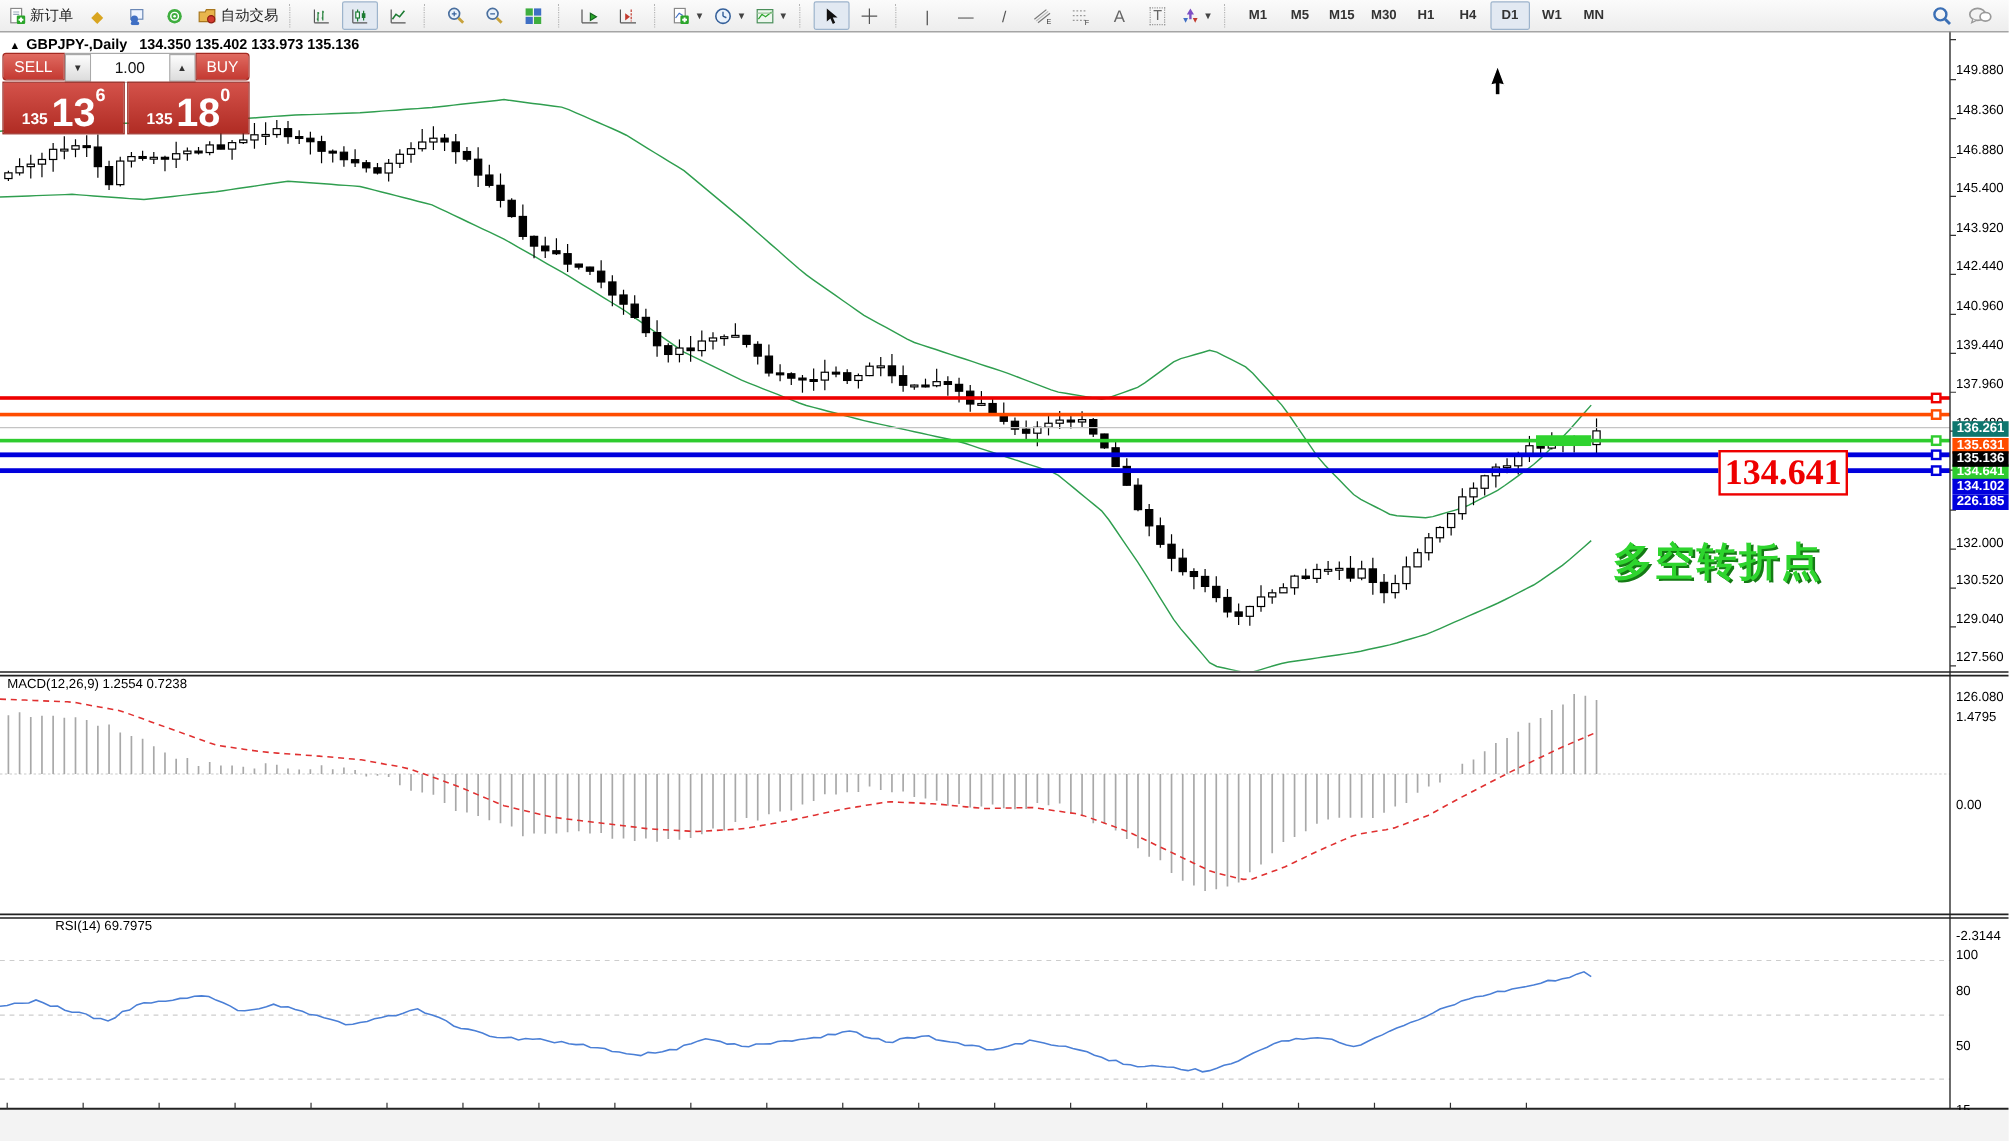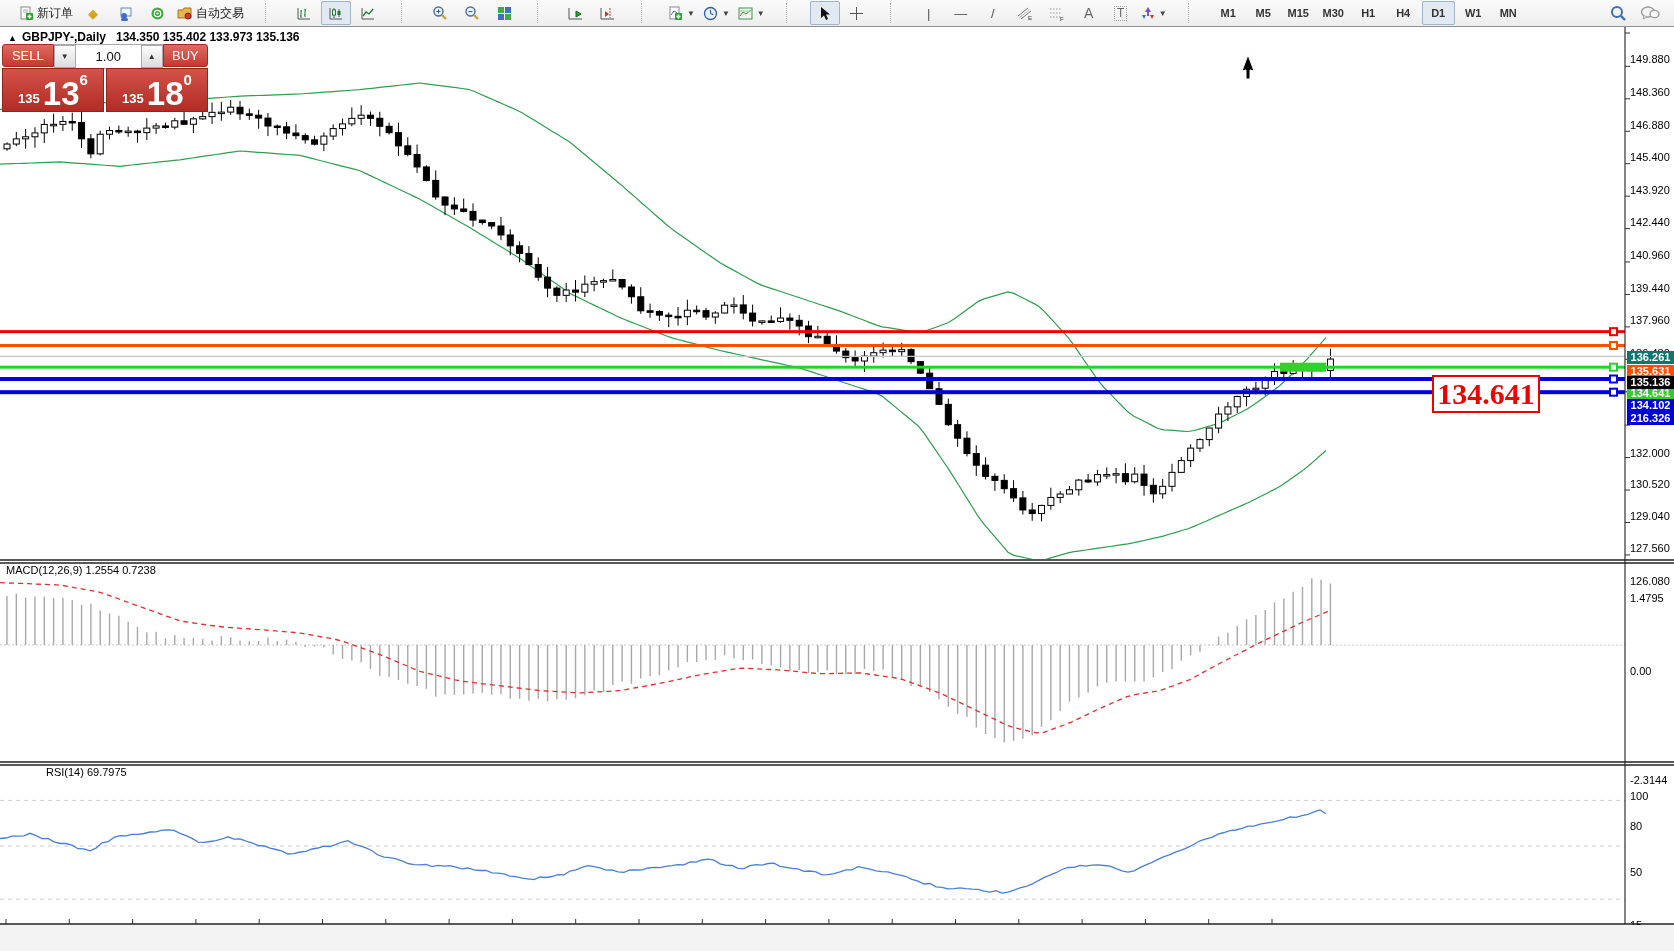--- a/index.html
+++ b/index.html
@@ -2,21 +2,21 @@
 <html><head>
 <meta charset="utf-8">
 <style>
   html,body{margin:0;padding:0;background:#fff;}
   body{width:1674px;height:951px;position:relative;overflow:hidden;
        font-family:"Liberation Sans",sans-serif;-webkit-font-smoothing:antialiased;}
   
   #toolbar{position:absolute;left:0;top:0;width:1674px;height:26px;
     background:linear-gradient(#fbfbfb,#ededed);border-bottom:1px solid #8f8f8f;
     display:flex;align-items:center;font-size:11px;color:#222;z-index:50;}
-  .tgroup{display:flex;align-items:center;height:26px;padding:0 15px;}
+  .tgroup{display:flex;align-items:center;height:26px;padding:0 3px;}
   .tsep{width:5px;height:20px;margin:0 2px;border-left:1px dotted #b5b5b5;}
   .tbtn{min-width:24px;height:22px;display:flex;align-items:center;justify-content:center;
     border:1px solid transparent;border-radius:2px;margin:0 1px;cursor:default;gap:3px;padding:0 2px;}
   .tbtn.pressed{background:#e2e9f2;border:1px solid #9db4cc;}
   .tbtn .cap{font-size:12px;}
   .tflabel{font-size:11px;font-weight:bold;color:#333;letter-spacing:0;}
   .tbtn.tf{min-width:27px;}
   .caret{font-size:8px;color:#444;margin-left:1px;}
   .glyph{font-size:13px;line-height:13px;}
   .minisvg{display:block;}
@@ -843,20 +843,21 @@
         <span class="big">18</span>
         <span class="sup">0</span>
       </div>
     </div>
   </div>
 
   <div class="indlabel" style="top:538px;">MACD(12,26,9) 1.2554 0.7238</div>
   <div class="indlabel" style="top:740px;padding-left:40px;">RSI(14) 69.7975</div>
 
   <div id="price-tag" style="top: 349.191px;">134.641</div>
+  <div id="turning-point">多空转折点</div>
 
   <svg id="mouse-cursor" width="16" height="26">
     <polygon points="8,1 14,17 10,16 10,25 6,25 6,16 2,17" fill="#000" stroke="#fff" stroke-width="1"></polygon>
   </svg>
 
   <div id="axis-labels">
       <div class="axlabel" style="top: 27px;">149.880</div>
       <div class="axlabel" style="top: 60.3336px;">148.360</div>
       <div class="axlabel" style="top: 92.79px;">146.880</div>
       <div class="axlabel" style="top: 125.246px;">145.400</div>
@@ -870,21 +871,21 @@
       <div class="axlabel" style="top: 385.775px;">133.520</div>
       <div class="axlabel" style="top: 421px;">132.000</div>
       <div class="axlabel" style="top: 451.565px;">130.520</div>
       <div class="axlabel" style="top: 484.021px;">129.040</div>
       <div class="axlabel" style="top: 516.478px;">127.560</div>
       <div class="axlabel" style="top: 548.934px;">126.080</div>
       <div class="pxtag" style="top: 325.165px; background: #0f766e;">136.261</div>
       <div class="pxtag" style="top: 338.981px; background: rgb(255, 77, 0);">135.631</div>
       <div class="pxtag" style="top: 360.691px; background: rgb(47, 204, 47);">134.641</div>
       <div class="pxtag" style="top: 372.512px; background: rgb(0, 0, 221);">134.102</div>
-      <div class="pxtag" style="top: 385.691px; background: rgb(0, 0, 221);">216.326</div>
+      <div class="pxtag" style="top: 385.691px; background: rgb(0, 0, 221);">226.185</div>
       <div class="pxtag" style="top: 349.836px; background: rgb(0, 0, 0);">135.136</div>
       <div class="axlabel" style="top: 566px;">1.4795</div>
       <div class="axlabel" style="top: 639px;">0.00</div>
       <div class="axlabel" style="top: 748px;">-2.3144</div>
       <div class="axlabel" style="top: 764px;">100</div>
       <div class="axlabel" style="top: 794.4px;">80</div>
       <div class="axlabel" style="top: 840px;">50</div>
       <div class="axlabel" style="top: 893.2px;">15</div>
       <div class="axlabel" style="top: 911px;">0</div>
     </div>

